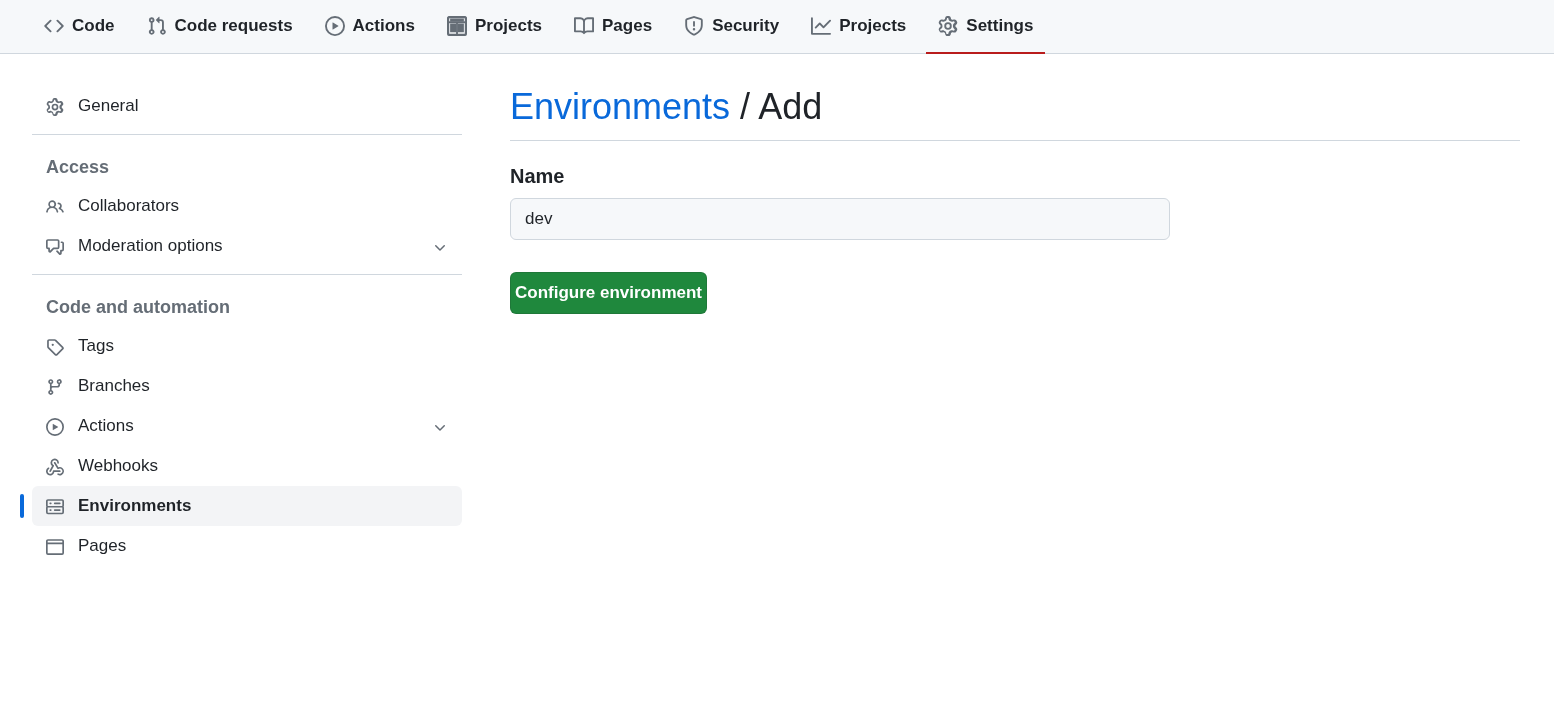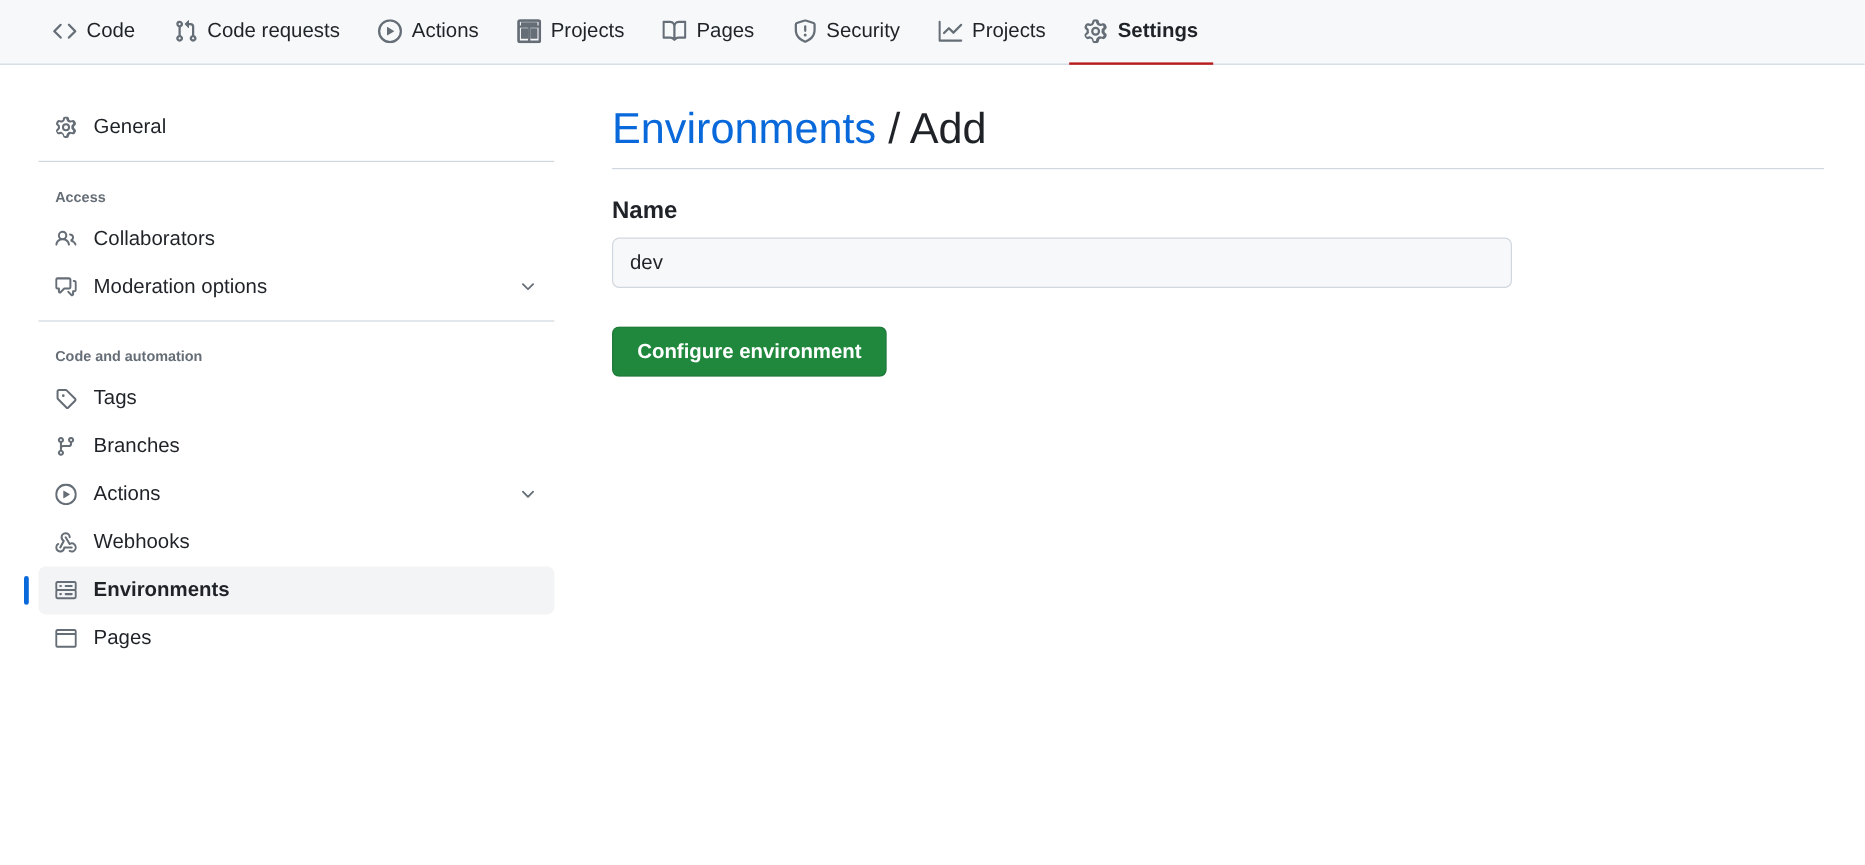--- a/index.html
+++ b/index.html
@@ -19,20 +19,21 @@
     .top-nav-item {
       display: flex;
       align-items: center;
       gap: 8px;
       padding: 16px 12px;
       cursor: pointer;
       font-size: 17px;
       color: #1f2328;
       border-bottom: 2px solid transparent;
       margin-bottom: -1px;
+      font-weight: bold;
     }
     .top-nav-item.active {
       border-bottom: 2px solid #b91c1c;
       font-weight: 600;
     }
     .top-nav-item .icon {
       color: #656d76;
       display: flex;
       align-items: center;
     }
@@ -48,21 +49,21 @@
     .sidebar-section {
       border-bottom: 1px solid #d0d7de;
       padding-bottom: 8px;
       margin-bottom: 8px;
     }
     .sidebar-section:last-child {
       border-bottom: none;
     }
     .sidebar-item {
       display: flex;
-      align-items: center;
+      align-items: flex-end;
       gap: 12px;
       padding: 10px 14px;
       cursor: pointer;
       font-size: 17px;
       color: #1f2328;
       border-radius: 6px;
       position: relative;
     }
     .sidebar-item.active {
       background: #f3f4f6;
@@ -78,21 +79,21 @@
       background: #0969da;
       border-radius: 2px;
     }
     .sidebar-item .icon {
       color: #656d76;
       display: flex;
       align-items: center;
       width: 20px;
     }
     .sidebar-heading {
-      font-size: 12px;
+      font-size: 18px;
       font-weight: 600;
       color: #656d76;
       padding: 14px 14px 8px 14px;
     }
     .chevron {
       margin-left: auto;
       color: #656d76;
     }
     .main {
       flex: 1;
@@ -113,31 +114,31 @@
       color: #1f2328;
     }
     .form-label {
       display: block;
       font-size: 20px;
       font-weight: 600;
       margin-bottom: 10px;
       color: #1f2328;
     }
     .text-input {
-      width: 750px;
+      width: 660px;
       padding: 10px 14px;
       font-size: 17px;
       border: 1px solid #d0d7de;
       border-radius: 6px;
       background: #f6f8fa;
       color: #1f2328;
     }
     .btn-primary {
       margin-top: 32px;
-      padding: 10px 20px;
+      padding: 10px 4px;
       font-size: 17px;
       font-weight: 600;
       color: #ffffff;
       background: #1f883d;
       border: 1px solid rgba(31, 35, 40, 0.15);
       border-radius: 6px;
       cursor: pointer;
     }
     svg { display: block; }
   </style>

